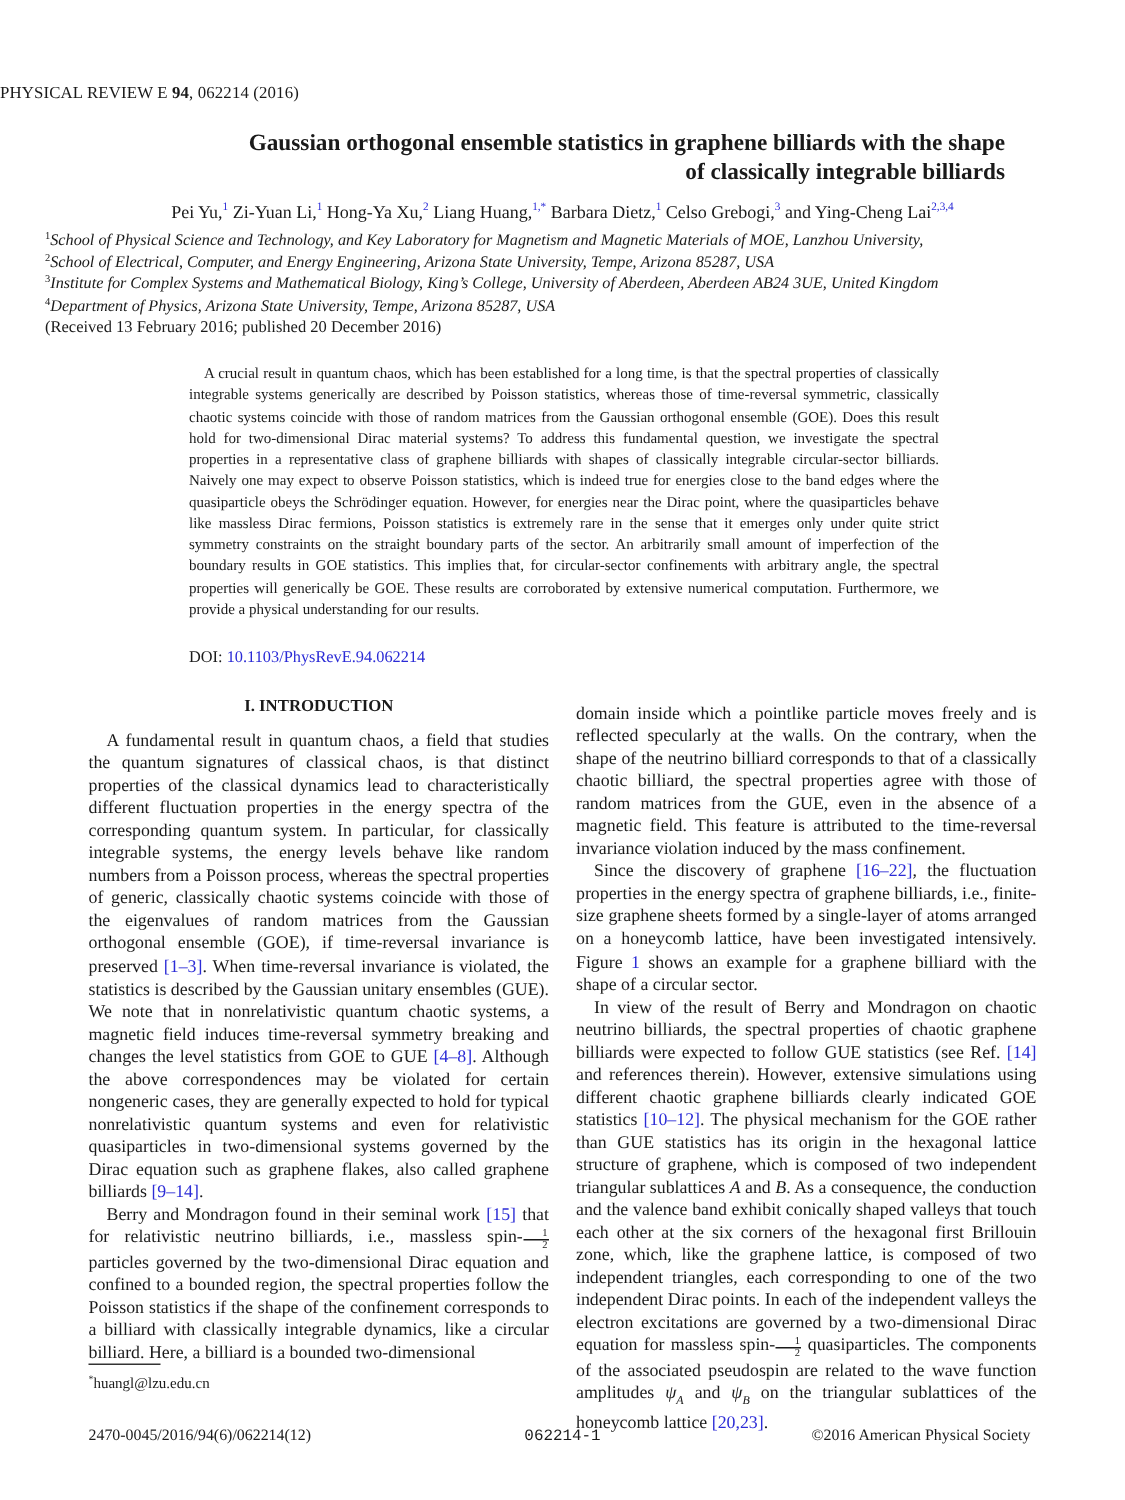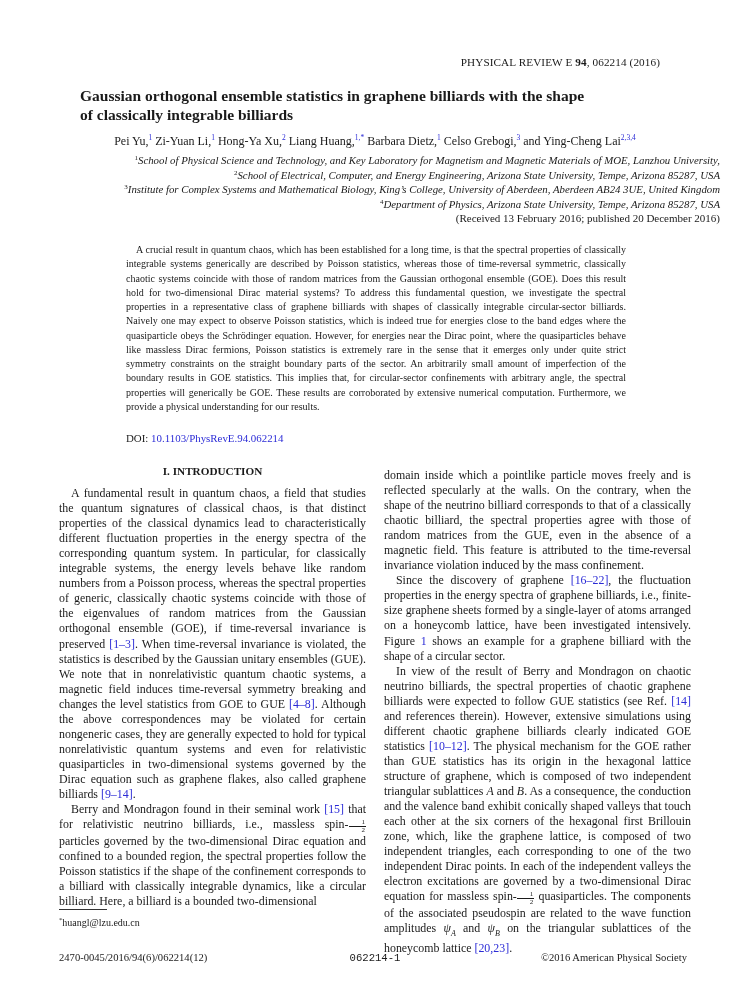--- a/index.html
+++ b/index.html
@@ -1,27 +1,27 @@
 <!DOCTYPE html>
 <html><head>
 <meta charset="utf-8">
 <style>
   html, body { margin: 0; padding: 0; background: #ffffff; }
   body { width: 750px; height: 1000px; position: relative; overflow: hidden;
          font-family: "Liberation Serif", "DejaVu Serif", serif; color: #1a1a1a; }
   .link { color: #2b2bd6; text-decoration: none; }
-  .running-head { position: absolute; top: 56px; left: 0; width: 660px; text-align: right;
+  .running-head { position: absolute; top: 56px; left: 0; width: 660px; text-align: left;
                   font-size: 11.2px; letter-spacing: 0.1px; }
   .running-head b { font-weight: bold; }
-  .title { position: absolute; top: 86px; left: 80px; width: 590px; text-align: left;
+  .title { position: absolute; top: 86px; left: 80px; width: 590px; text-align: right;
            font-size: 15.5px; font-weight: bold; line-height: 19px; }
   .authors { position: absolute; top: 134px; left: 40px; width: 670px; text-align: center;
              font-size: 12px; line-height: 15px; }
   .authors sup { font-size: 7.5px; color: #2b2bd6; vertical-align: 5px; line-height: 0; }
-  .affils { position: absolute; top: 153px; left: 30px; width: 690px; text-align: right;
+  .affils { position: absolute; top: 153px; left: 30px; width: 690px; text-align: left;
             font-size: 10.8px; line-height: 14.6px; font-style: italic; }
   .affils sup { font-size: 7px; vertical-align: 4px; line-height: 0; font-style: normal; }
   .affils .received { font-style: normal; font-size: 11px; }
   .abstract { position: absolute; top: 243px; left: 126px; width: 500px; font-size: 10px;
               line-height: 14.25px; text-align: justify; text-indent: 10px; }
   .doi { position: absolute; top: 432px; left: 126px; font-size: 10.9px; }
   .col { position: absolute; top: 464px; width: 307px; font-size: 11.9px; line-height: 15.05px;
          text-align: justify; }
   .col-left { left: 59px; }
   .col-right { left: 384px; top: 468px; }

